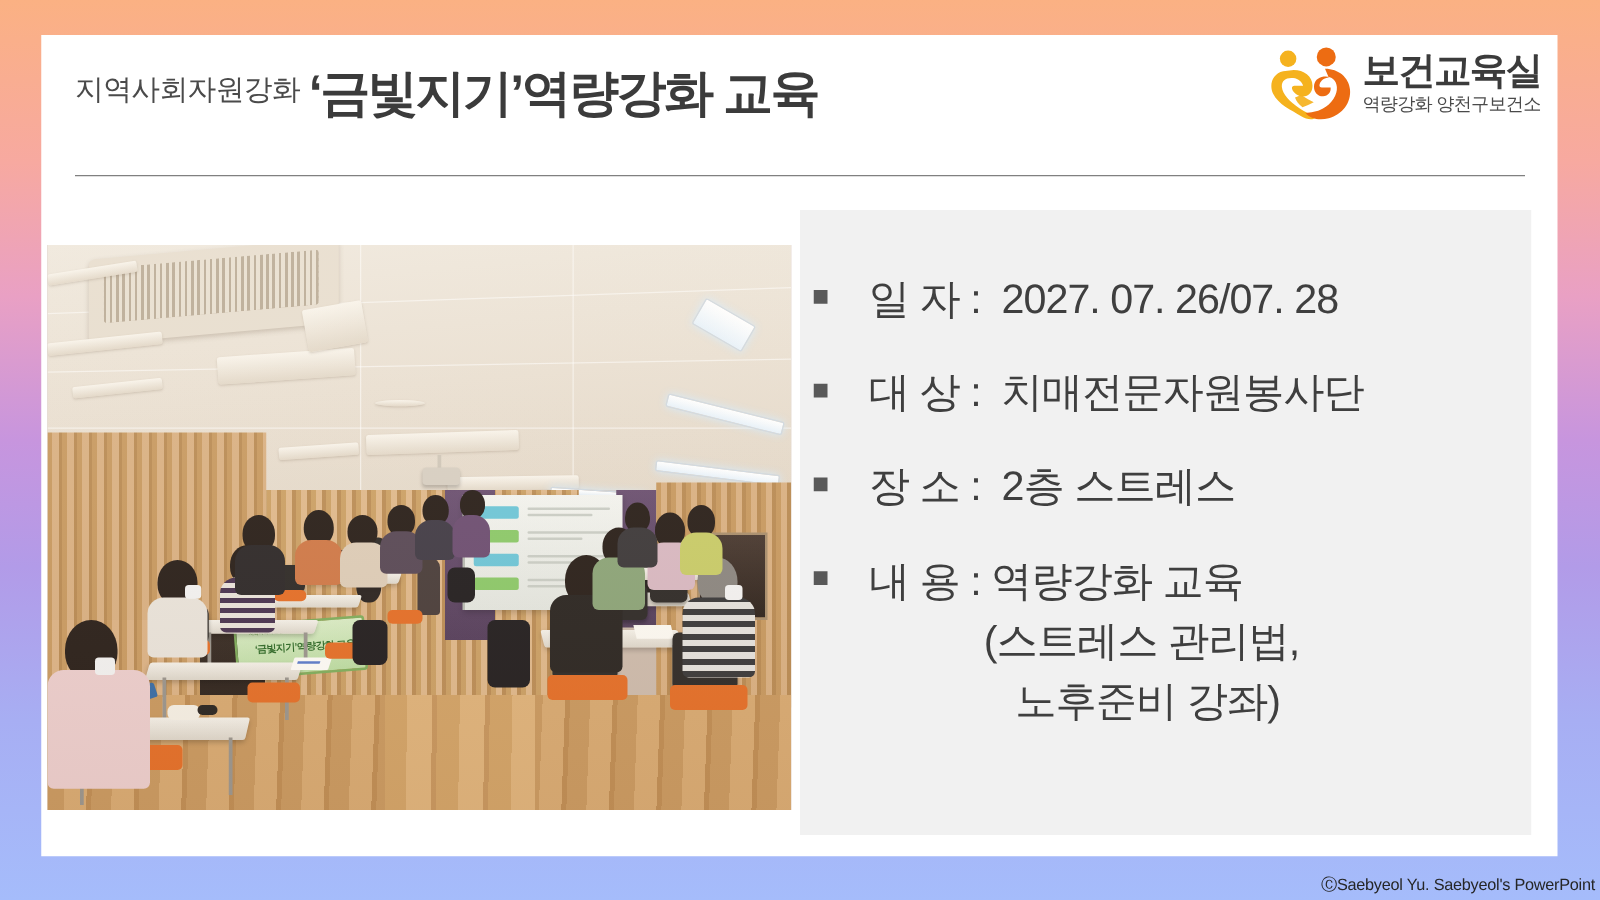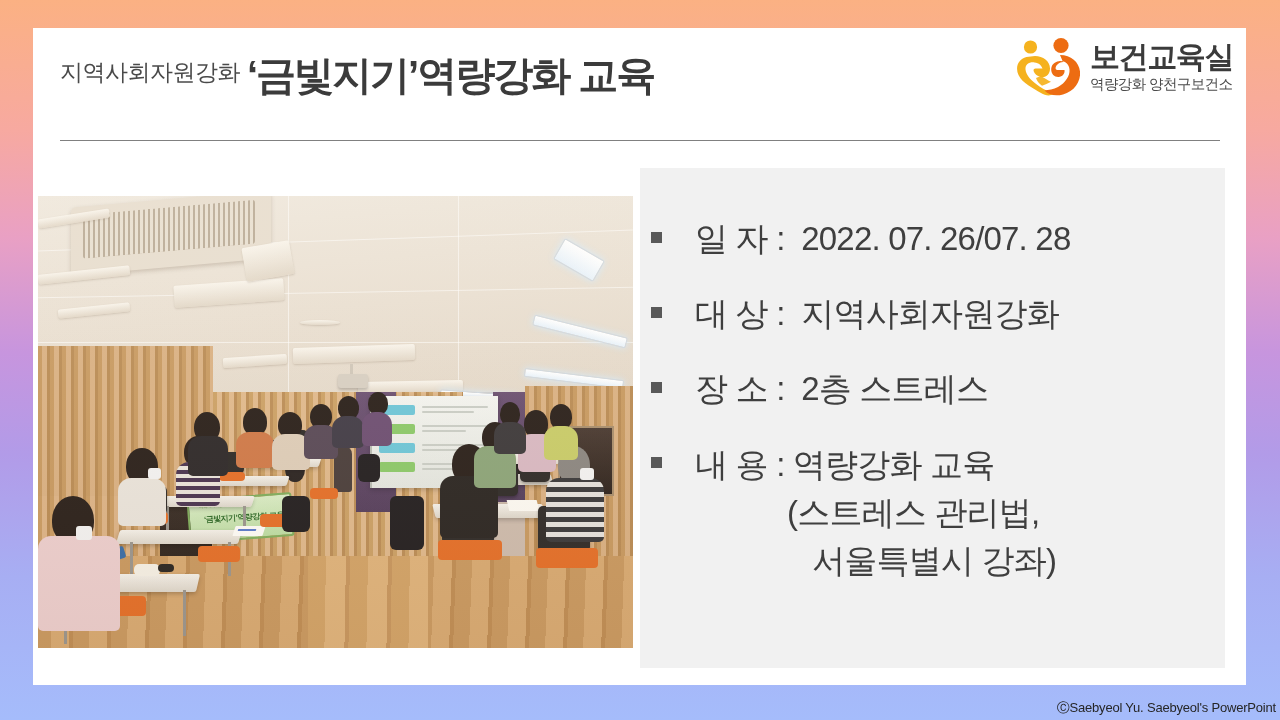--- a/index.html
+++ b/index.html
@@ -634,38 +634,38 @@
       <div class="bag" style="left:352px;top:300px;width:34px;height:54px;"></div>
 
       <div class="ph" id="photo-grade"></div>
     </div>
 
     <div id="info-panel">
       <div id="info-list">
 
         <div class="info-row">
           <span class="bullet"></span>
-          <span class="info-text">일 자 :  2022. 07. 26/07. 28</span>
+          <span class="info-text">일 자 :  2027. 07. 26/07. 28</span>
         </div>
 
         <div class="info-row">
           <span class="bullet"></span>
-          <span class="info-text">대 상 :  지역사회자원강화</span>
+          <span class="info-text">대 상 :  치매전문자원봉사단</span>
         </div>
 
         <div class="info-row">
           <span class="bullet"></span>
           <span class="info-text">장 소 :  2층 스트레스</span>
         </div>
 
         <div class="info-row" id="row-content">
           <span class="bullet"></span>
           <span class="info-text">내 용 : 역량강화 교육
            (스트레스 관리법,
-              서울특별시 강좌)</span>
+              노후준비 강좌)</span>
         </div>
 
       </div>
     </div>
 
   </div>
 
   <div id="credit">ⒸSaebyeol Yu. Saebyeol's PowerPoint</div>
 
 </div>

